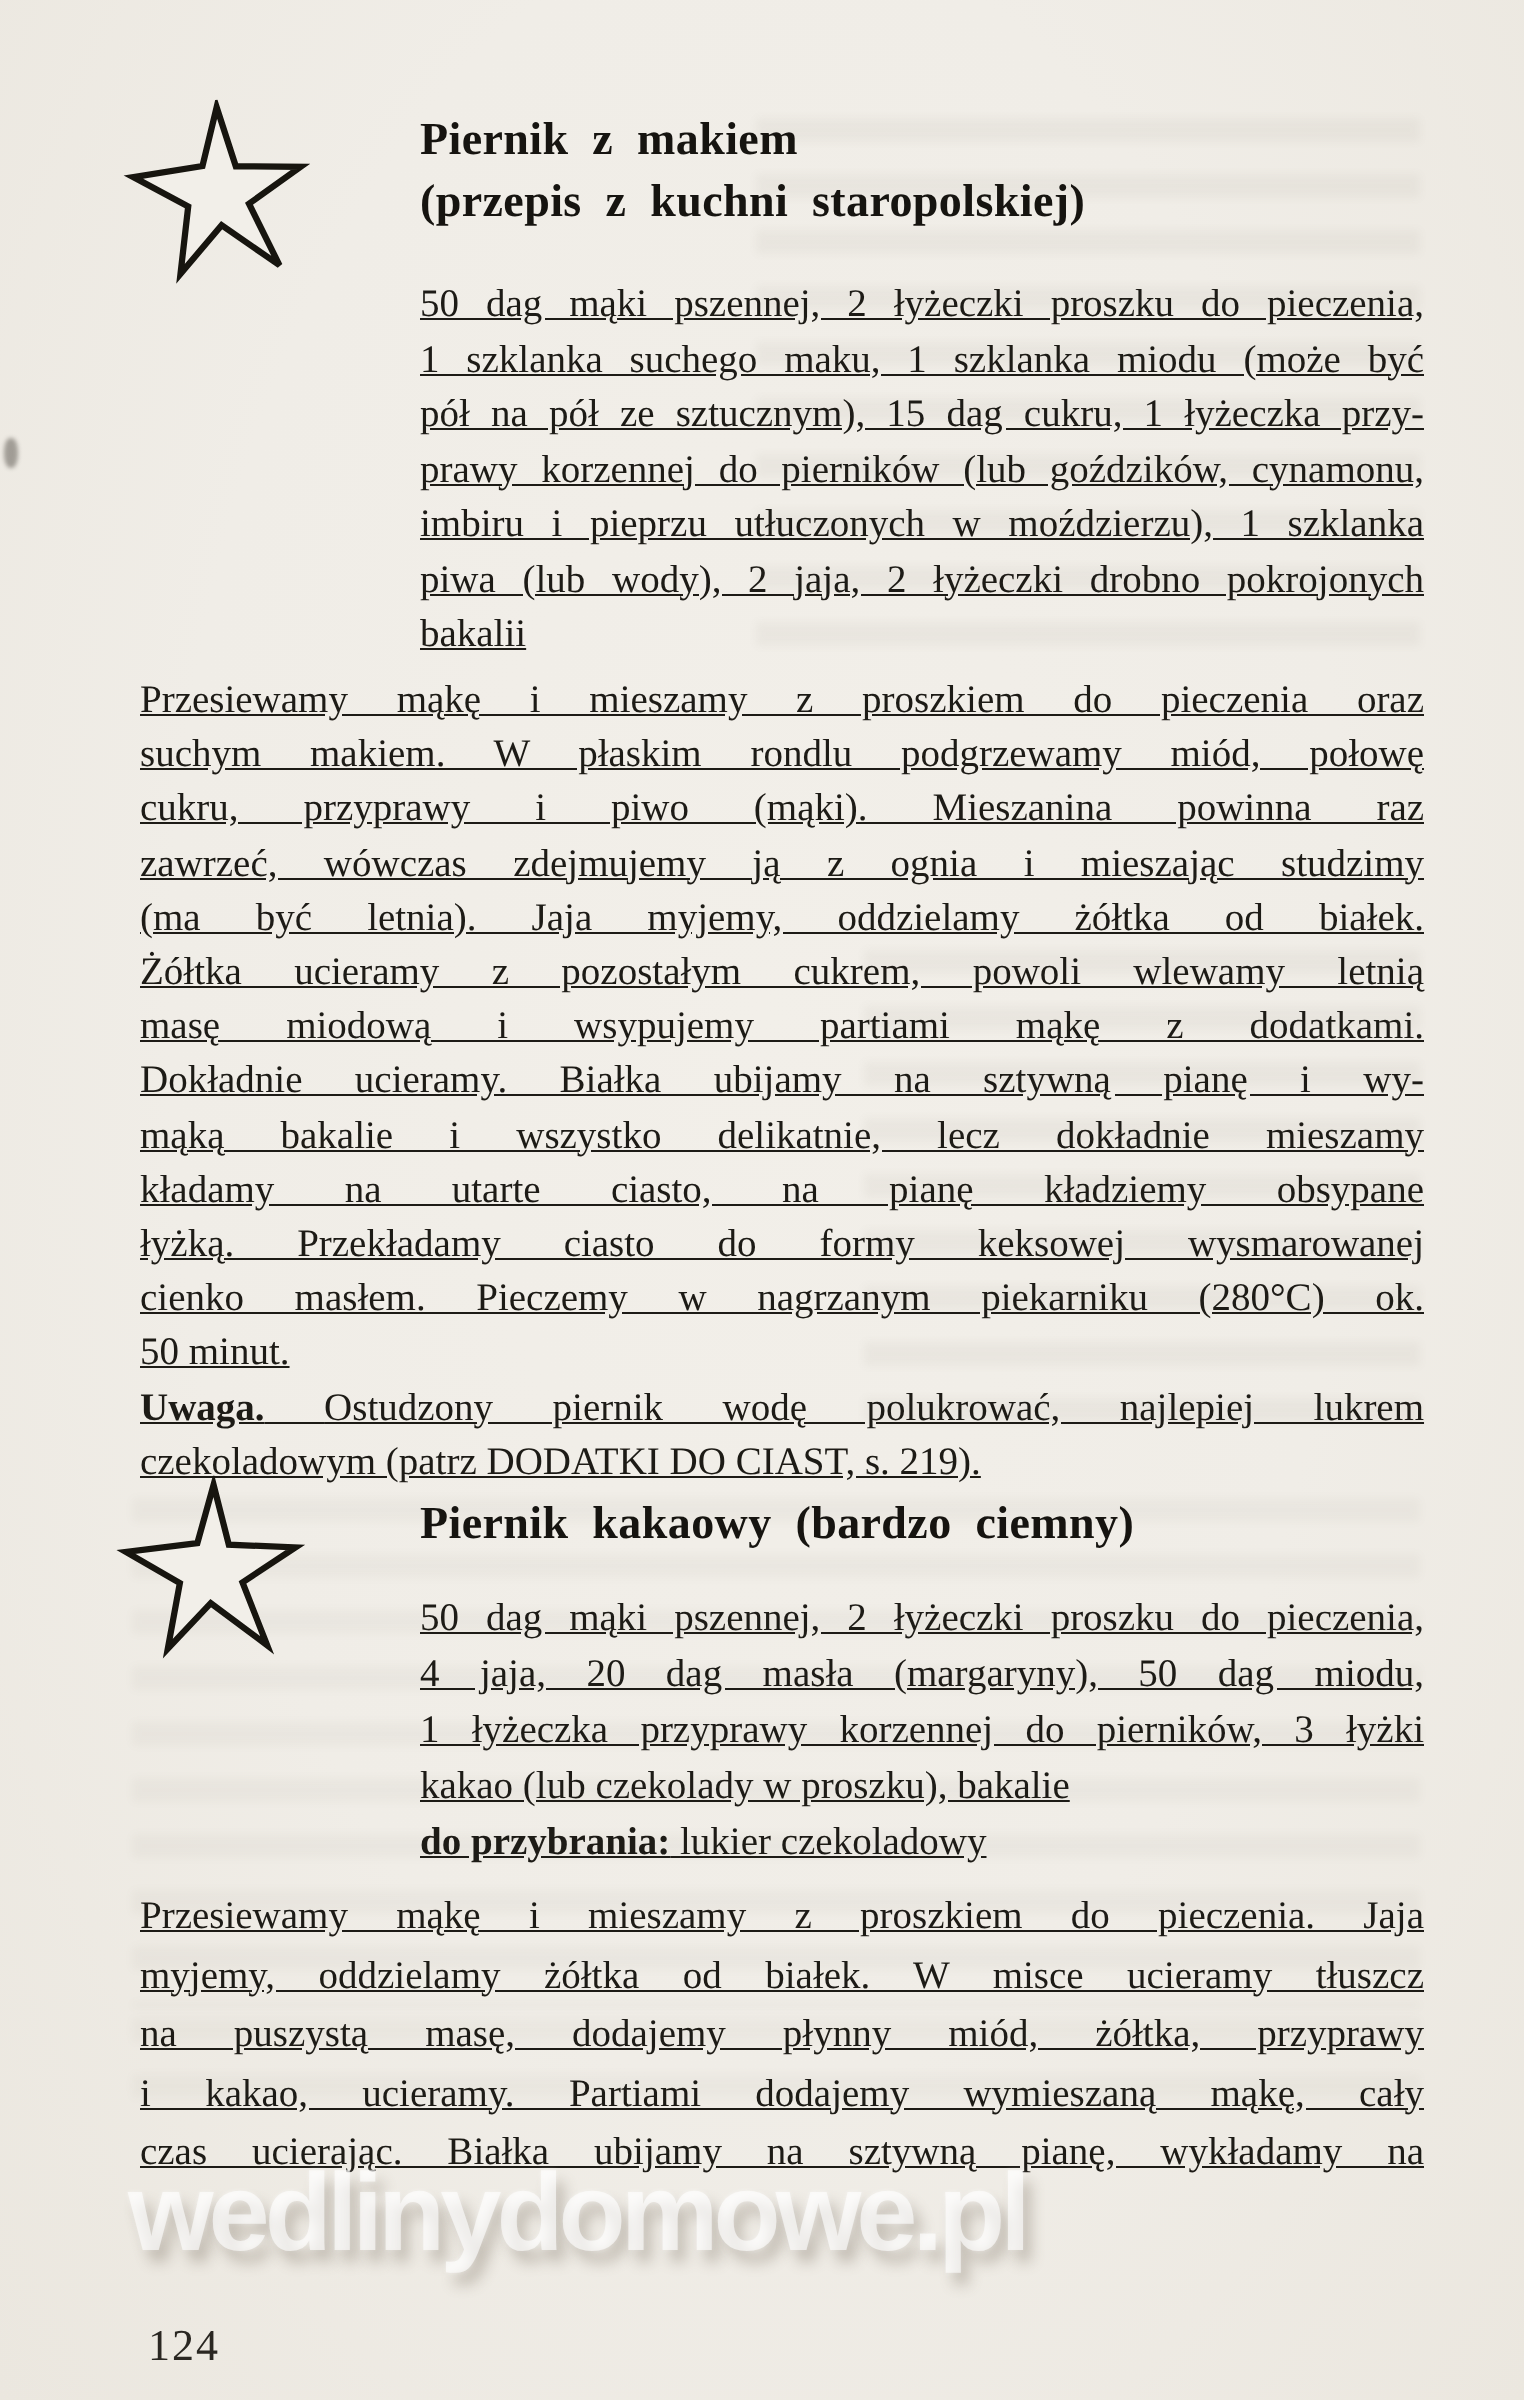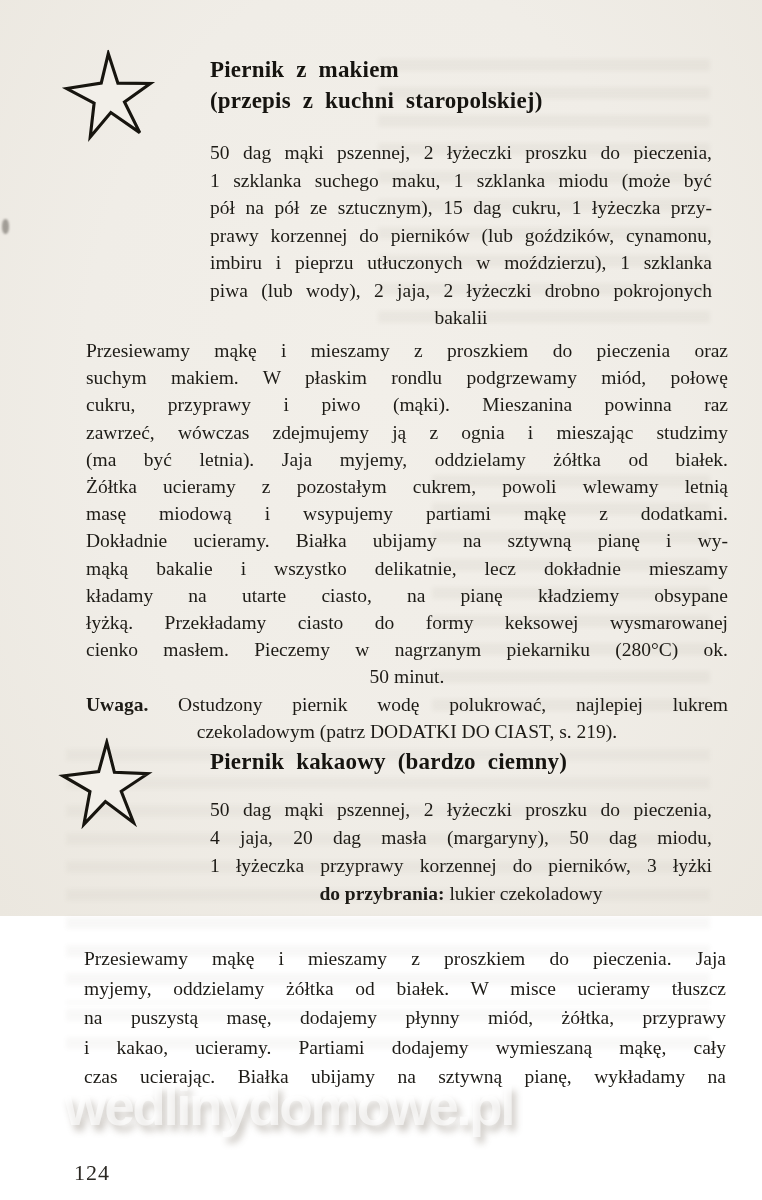--- a/index.html
+++ b/index.html
@@ -1,18 +1,18 @@
 <!DOCTYPE html>
 <html><head>
 <meta charset="utf-8">
 <style>
   html,body{margin:0;padding:0;}
   body{width:762px;height:1200px;overflow:hidden;}
   .page{
-    position:relative;width:762px;height:916px;
+    position:relative;width:762px;height:1200px;
     background:radial-gradient(ellipse at 50% 42%, #f2efe9 0%, #f0ede7 55%, #ebe7df 100%);
     font-family:"Liberation Serif", serif;
     color:#1d1b16;
   }
   
   .ghost{
     position:absolute;
     background:repeating-linear-gradient(180deg,
       transparent 0 7px, #6f6757 7px 19px, transparent 19px 28px);
     opacity:0.055;filter:blur(2px);
@@ -33,26 +33,26 @@
   .heading{
     position:absolute;left:210px;
     font-size:23px;font-weight:bold;line-height:31px;
     letter-spacing:.2px;word-spacing:6px;color:#161410;
     white-space:nowrap;
   }
   .h1{top:54px;}
   .h2{top:746px;}
   .block{position:absolute;font-size:19.5px;}
   .ing1{left:210px;top:139px;width:502px;line-height:27.5px;}
-  .para1{left:70px;top:337px;width:642px;line-height:27.2px;margin-left:16px;}
+  .para1{left:70px;top:337px;width:642px;line-height:27.2px;}
   .ing2{left:210px;top:796px;width:502px;line-height:28px;}
-  .para2{left:84px;top:944px;width:642px;line-height:29.5px;}
-  .ln{width:100%;}
+  .para2{left:70px;top:944px;width:642px;line-height:29.5px;}
+  .ln{width:100%;text-decoration:underline;}
   .j{text-align:justify;text-align-last:justify;}
-  .n{text-align:center;}
+  .n{text-align:left;}
   .b{font-weight:bold;}
   .pagenum{
     position:absolute;left:74px;top:1160px;
     font-size:22px;letter-spacing:1px;color:#2a2722;
   }
   .watermark{
     position:absolute;left:64px;top:1074px;
     font-family:"Liberation Sans", sans-serif;
     font-weight:bold;font-size:55px;letter-spacing:-2.5px;
     color:rgba(255,255,255,0.62);
@@ -117,20 +117,21 @@
   </div>
 
   <div class="heading h2">
     <div>Piernik kakaowy (bardzo ciemny)</div>
   </div>
 
   <div class="block ing2">
     <div class="ln j">50 dag mąki pszennej, 2 łyżeczki proszku do pieczenia,</div>
     <div class="ln j">4 jaja, 20 dag masła (margaryny), 50 dag miodu,</div>
     <div class="ln j">1 łyżeczka przyprawy korzennej do pierników, 3 łyżki</div>
+    <div class="ln n">kakao (lub czekolady w proszku), bakalie</div>
     <div class="ln n"><span class="b">do przybrania:</span> <span>lukier czekoladowy</span></div>
   </div>
 
   <div class="block para2">
     <div class="ln j">Przesiewamy mąkę i mieszamy z proszkiem do pieczenia. Jaja</div>
     <div class="ln j">myjemy, oddzielamy żółtka od białek. W misce ucieramy tłuszcz</div>
     <div class="ln j">na puszystą masę, dodajemy płynny miód, żółtka, przyprawy</div>
     <div class="ln j">i kakao, ucieramy. Partiami dodajemy wymieszaną mąkę, cały</div>
     <div class="ln j">czas ucierając. Białka ubijamy na sztywną pianę, wykładamy na</div>
   </div>

